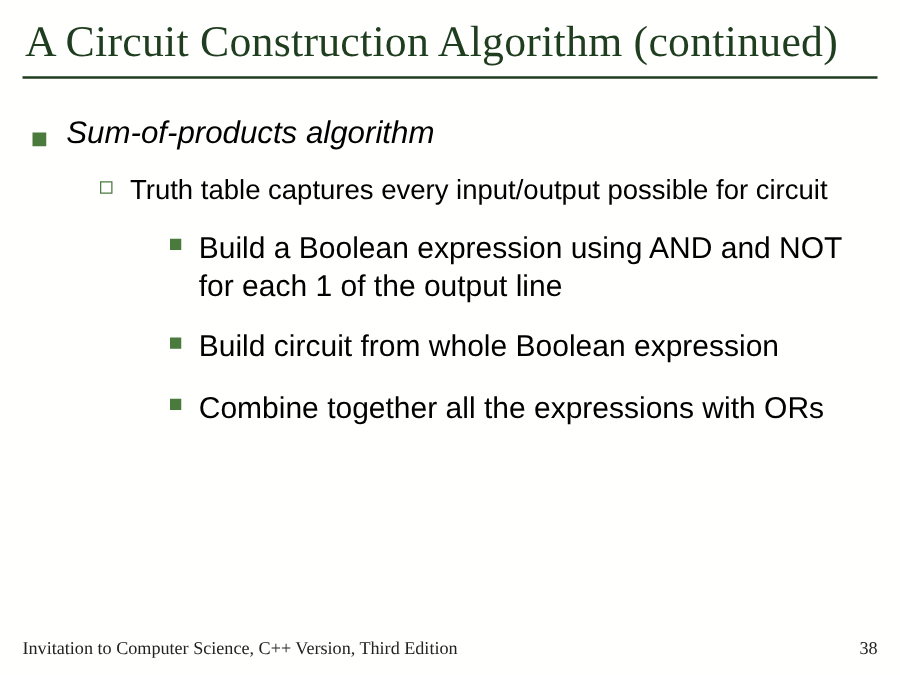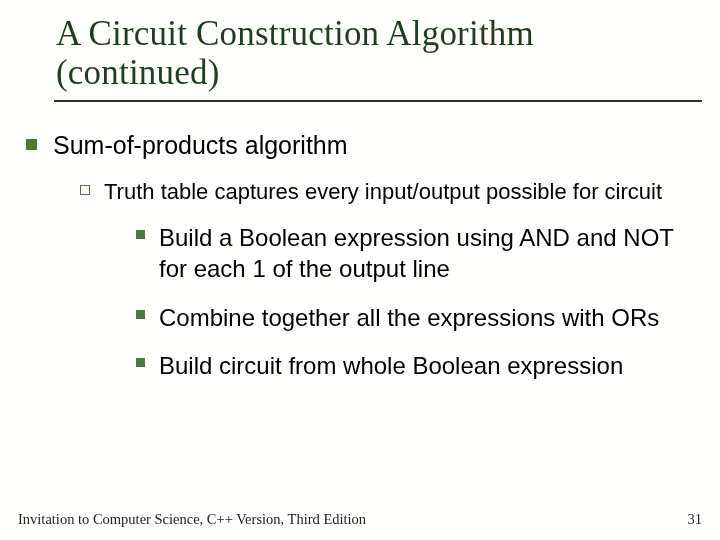--- a/index.html
+++ b/index.html
@@ -12,23 +12,22 @@
   }
   .title {
     font-family: "Times New Roman", Times, serif;
     font-size: 35px;
     color: #1f3d1f;
     line-height: 1.12;
     padding: 4px 0 8px 2px;
     border-bottom: 2px solid #1f3d1f;
     margin-bottom: 28px;
     letter-spacing: 0.2px;
-    margin-left: 36px;
   }
-  .lvl1 { display: flex; align-items: flex-start; margin-left: 8px; margin-bottom: 16px; }
+  .lvl1 { display: flex; align-items: center; margin-left: 8px; margin-bottom: 16px; font-style: italic; }
   .lvl2 { display: flex; align-items: flex-start; margin-left: 62px; margin-bottom: 18px; margin-top: 10px; }
   .lvl3 { display: flex; align-items: flex-start; margin-left: 118px; margin-bottom: 18px; margin-top: 10px; }
   .bullet-sq {
     width: 11px; height: 11px; background: #4a7a3c; flex: 0 0 auto;
     margin-top: 9px; margin-right: 16px;
   }
   .bullet-sq-sm {
     width: 9px; height: 9px; background: #4a7a3c; flex: 0 0 auto;
     margin-top: 7px; margin-right: 14px;
   }
@@ -64,26 +63,26 @@
   </div>
 
 
   <div class="lvl3">
     <div class="bullet-sq-sm"></div>
     <div class="txt3">Build a Boolean expression using AND and NOT for each 1 of the output line</div>
   </div>
 
   <div class="lvl3">
     <div class="bullet-sq-sm"></div>
-    <div class="txt3">Combine together all the expressions with ORs</div>
+    <div class="txt3">Build circuit from whole Boolean expression</div>
   </div>
 
   <div class="lvl3">
     <div class="bullet-sq-sm"></div>
-    <div class="txt3">Build circuit from whole Boolean expression</div>
+    <div class="txt3">Combine together all the expressions with ORs</div>
   </div>
 
   <div class="footer">
     <span>Invitation to Computer Science, C++ Version, Third Edition</span>
-    <span>31</span>
+    <span>38</span>
   </div>
 
 </div>
 
 </body></html>

